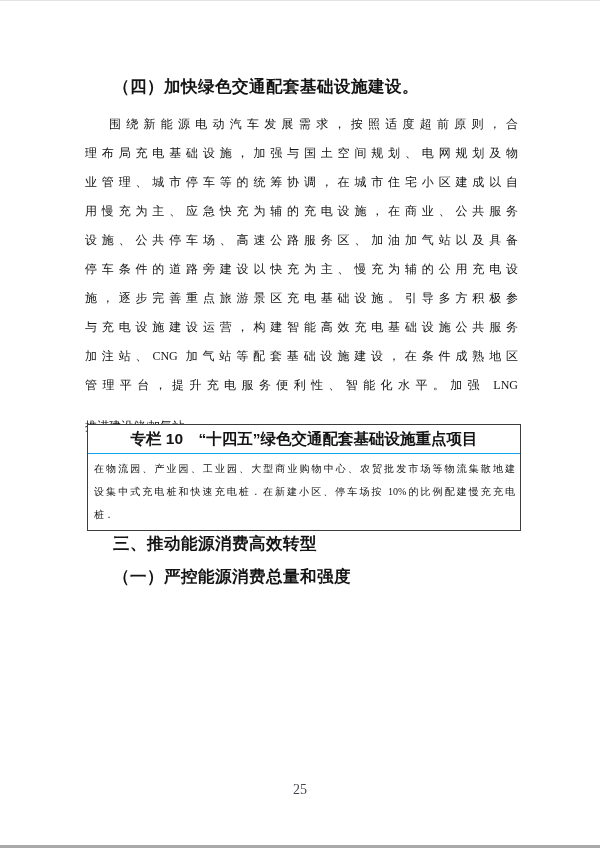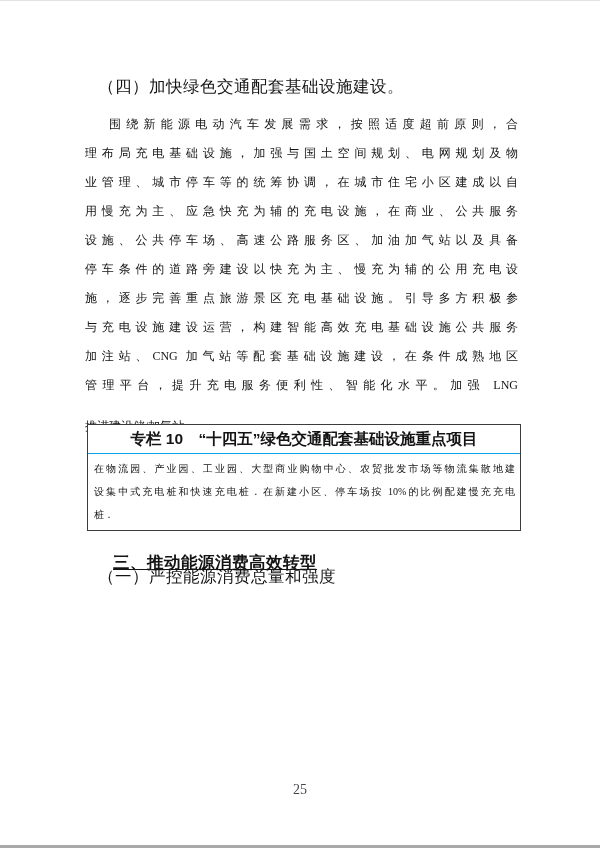--- a/index.html
+++ b/index.html
@@ -13,22 +13,22 @@
   }
   .page-top-edge{
     position:absolute;top:0;left:0;width:600px;height:1px;background:#e3e3e3;
   }
   .page-bottom-edge{
     position:absolute;bottom:0;left:0;width:600px;height:3px;background:#a9a9a9;
   }
 
   
   .h-kai{
-    position:absolute;left:98px;
-    font-weight:normal;
+    position:absolute;left:113px;
+    font-weight:bold;
     font-size:16.5px;line-height:22px;
     letter-spacing:0.5px;
     white-space:nowrap;
   }
   .h-hei{
     position:absolute;left:113px;
     font-family:"Liberation Sans","DejaVu Sans",sans-serif;
     font-weight:bold;
     font-size:16.5px;line-height:22px;
     letter-spacing:0.5px;
@@ -108,21 +108,21 @@
 
   <div class="callout">
     <div class="callout-header">专栏 10　“十四五”绿色交通配套基础设施重点项目</div>
     <div class="callout-body">
       <div class="bline">在物流园、产业园、工业园、大型商业购物中心、农贸批发市场等物流集散地建</div>
       <div class="bline">设集中式充电桩和快速充电桩．在新建小区、停车场按 10%的比例配建慢充充电</div>
       <div class="bline end">桩．</div>
     </div>
   </div>
 
-  <div class="h-hei" style="top:551px;text-decoration:underline;">三、推动能源消费高效转型</div>
+  <div class="h-hei" style="top:532px;">三、推动能源消费高效转型</div>
 
   <div class="h-kai" style="top:566px;text-align:right;">（一）严控能源消费总量和强度</div>
 
 
   <div class="page-number">25</div>
 
   <div class="page-bottom-edge"></div>
 </div>
 
 </body></html>

